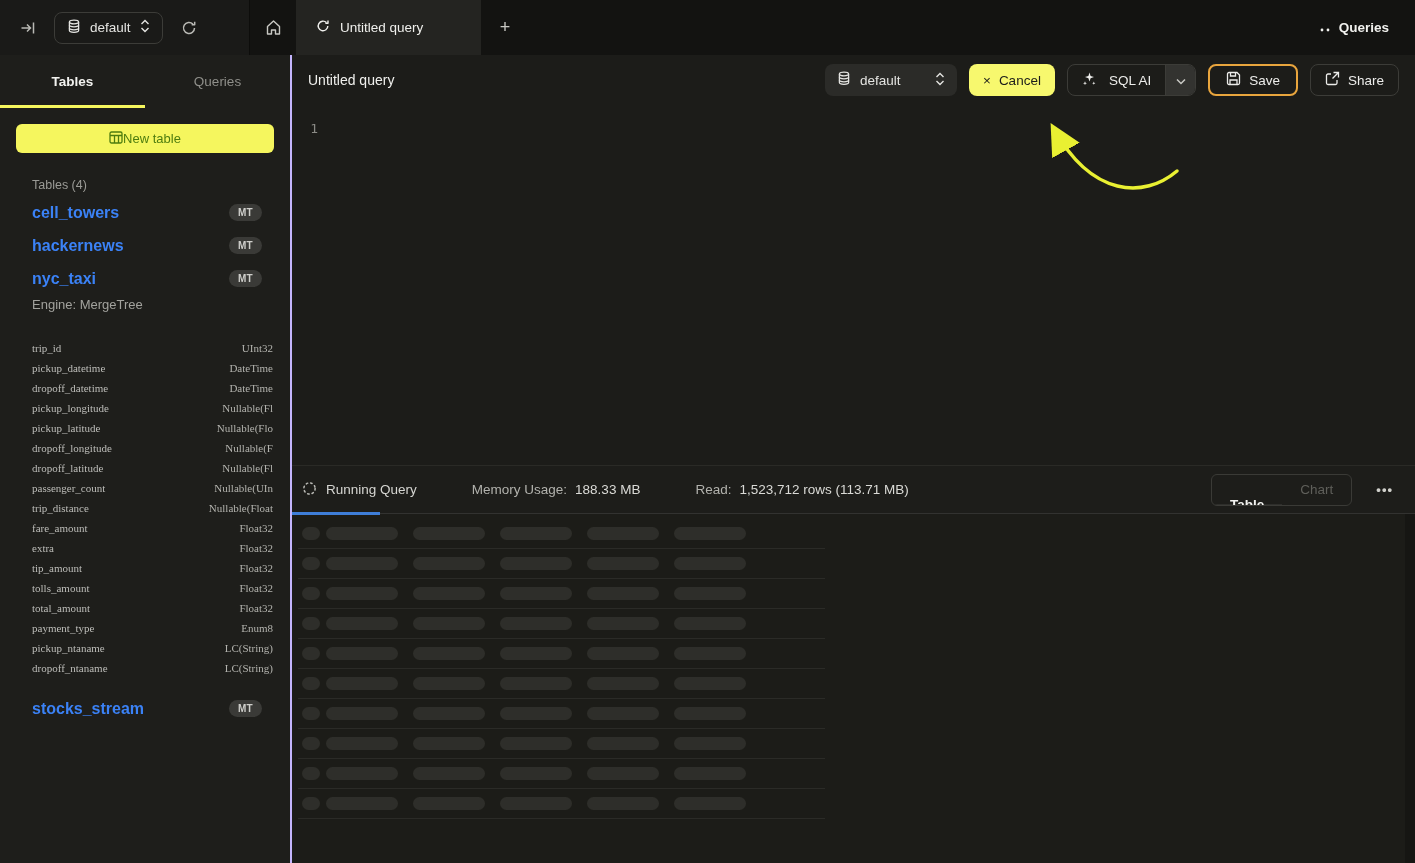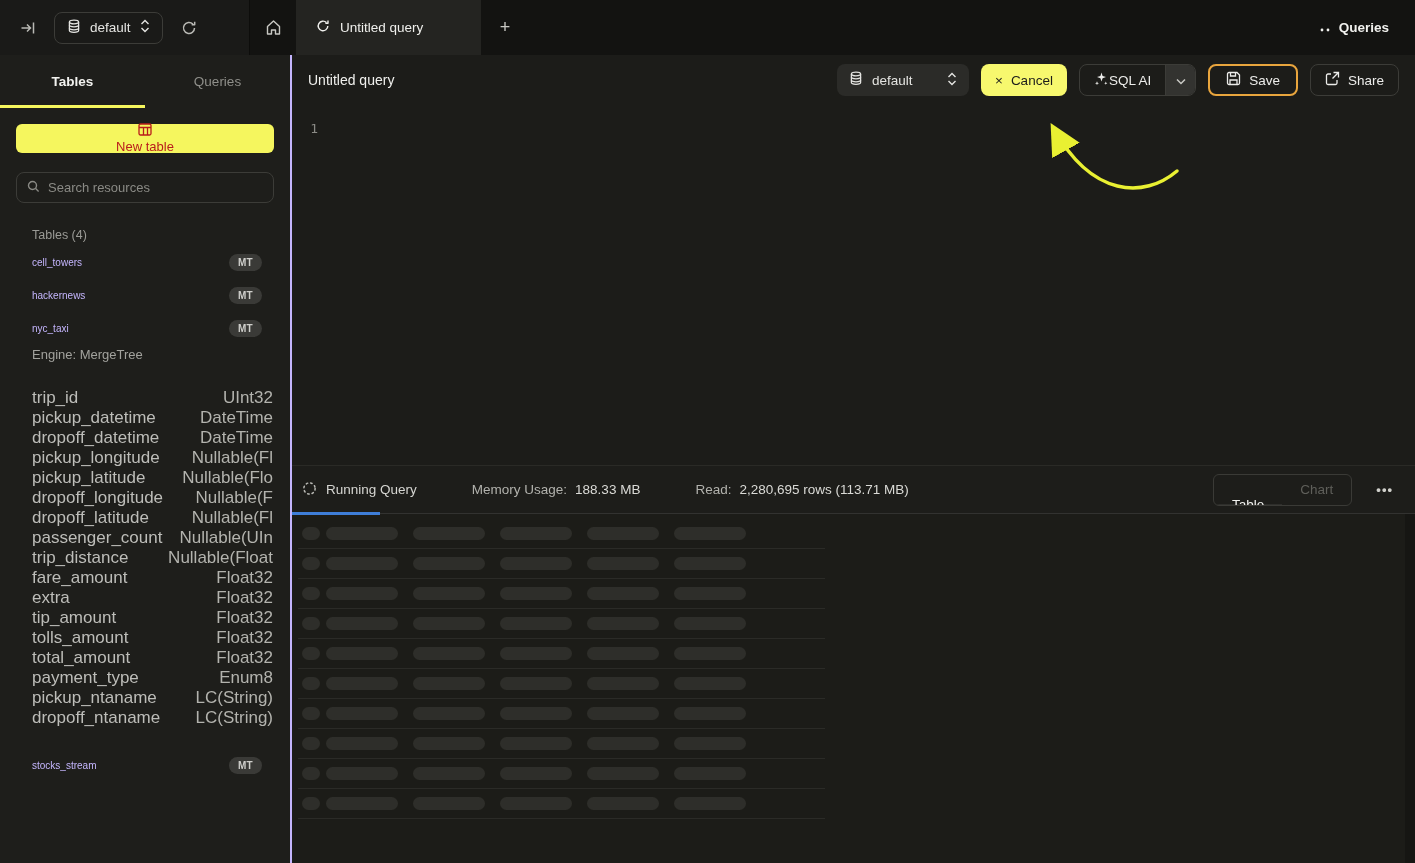--- a/index.html
+++ b/index.html
@@ -24,45 +24,45 @@
   
   .row-main { flex:1; display:flex; min-height:0; }
 
   
   .sidebar { width:292px; flex:none; background:#1e1e1b; border-right:2px solid #c4b5fd; display:flex; flex-direction:column; }
   .side-tabs { height:53px; display:flex; flex:none; }
   .side-tab { flex:1; display:flex; align-items:center; justify-content:center; font-size:13.5px; color:#8f8f8a; cursor:pointer; position:relative; }
   .side-tab.active { color:#f2f2ef; font-weight:600; }
   .side-tab.active::after { content:""; position:absolute; left:0; right:0; bottom:0; height:3px; background:#f5f65e; }
   .side-body { padding:16px; overflow:hidden; }
-  .new-table-btn { width:100%; height:29px; background:#f5f65e; color:#b91c1c; border:none; border-radius:6px; font-size:13px; font-weight:500; display:flex; align-items:center; justify-content:center; gap:0; cursor:pointer; font-family:inherit;flex-direction:column; }
+  .new-table-btn { width:100%; height:29px; background:#f5f65e; color:#4d7c0f; border:none; border-radius:6px; font-size:13px; font-weight:500; display:flex; align-items:center; justify-content:center; gap:0; cursor:pointer; font-family:inherit; }
   .search-wrap { margin-top:19px; height:31px; border:1px solid #3c3c38; border-radius:8px; display:flex; align-items:center; gap:8px; padding:0 10px; color:#8a8a85; }
   .search-wrap input { flex:1; background:transparent; border:none; outline:none; color:#dcdcd8; font-size:13px; font-family:inherit; }
   .search-wrap input::placeholder { color:#8a8a85; }
   .section-label { margin:25px 0 4px 16px; color:#9b9b96; font-size:12.5px; }
   .tree { padding-left:16px; }
   .tree-item { display:flex; align-items:center; justify-content:space-between; height:33px; cursor:pointer; padding-right:12px; }
-  .tree-item-name { color:#c4b5fd; font-size:10px; font-weight:400; }
+  .tree-item-name { color:#3b82f6; font-size:16px; font-weight:700; }
   .mt-badge { background:#3a3a37; color:#cfcfcb; font-size:10px; font-weight:700; border-radius:9px; padding:3px 9px; letter-spacing:.3px; }
   .tree-engine { color:#a2a29d; font-size:13px; margin:2px 0 26px; }
-  .tree-cols { font-family:Liberation Sans, sans-serif; font-size:17px; color:#bdbdb9; margin-bottom:21px; }
+  .tree-cols { font-family:Liberation Serif, serif; font-size:11px; color:#bdbdb9; margin-bottom:14px; }
   .tree-col { display:flex; justify-content:space-between; height:20px; align-items:center; padding-right:1px; white-space:nowrap; }
   .tree-col .ct { color:#b3b3ae; }
   .tree-item.gap-top { margin-top:8px; }
 
   
   .main { flex:1; display:flex; flex-direction:column; min-width:0; background:#1c1c19; }
 
   .editor-toolbar { height:50px; flex:none; display:flex; align-items:center; gap:12px; padding:0 16px; }
   .editor-title { font-size:14px; color:#f0f0ed; margin-right:auto; }
   .btn { height:32px; display:flex; align-items:center; gap:8px; padding:0 14px; border-radius:8px; border:1px solid #3c3c38; background:transparent; color:#ececea; font-size:13.5px; font-weight:500; cursor:pointer; font-family:inherit; }
   .btn-cancel { background:#f7f86e; border:none; color:#1c1c1a; }
   .btn-save { border:2px solid #e9a53d; padding:0 16px; }
   .sqlai-group { height:32px; display:flex; align-items:stretch; border:1px solid #3c3c38; border-radius:8px; overflow:hidden; }
-  .sqlai-main { display:flex; align-items:center; gap:0; padding:0 14px; cursor:pointer; color:#ececea; font-weight:500; font-size:13.5px; }
+  .sqlai-main { display:flex; align-items:center; gap:12px; padding:0 14px; cursor:pointer; color:#ececea; font-weight:500; font-size:13.5px; }
   .sqlai-caret { width:30px; display:flex; align-items:center; justify-content:center; background:#333330; color:#c9c9c4; cursor:pointer; border-left:1px solid #3c3c38; }
 
   .editor { flex:1; position:relative; font-family:"DejaVu Sans Mono", monospace; font-size:13px; padding-top:16px; min-height:0; }
   .code-line { display:flex; align-items:baseline; }
   .line-no { width:42px; text-align:right; padding-right:16px; color:#8a8a85; flex:none; }
   .code .kw { color:#6ea1cd; }
   .code .id { color:#eeeeec; font-weight:700; }
   .code .num { color:#d78a50; }
   .arrow-svg { position:absolute; top:2px; left:700px; pointer-events:none; }
 
@@ -70,21 +70,21 @@
   .results-search { width:240px; height:31px; background:#2b2b28; border-radius:6px; display:flex; align-items:center; gap:8px; padding:0 10px; color:#7f7f78; flex:none; }
   .results-search input { flex:1; background:transparent; border:none; outline:none; color:#d6d6d2; font-size:13px; font-family:inherit; }
   .results-search input::placeholder { color:#7f7f78; }
   .status-group { display:flex; align-items:center; gap:9px; color:#d6d6d2; font-size:13.5px; }
   .stat { display:flex; align-items:center; gap:8px; font-size:13.5px; }
   .stat .lbl { color:#b2b2ad;padding-left:37px; }
   .stat .val { color:#dadad6; }
   .rt-spacer { flex:1; }
   .view-toggle { display:flex; height:32px; border:1px solid #3a3a36; border-radius:6px; overflow:hidden; }
   .view-seg { display:flex; align-items:center; padding:0 18px; font-size:13.5px; cursor:pointer; color:#5f5f5a; }
-  .view-seg.active { background:#2e2e2b; color:#f2f2ef; font-weight:400;margin-top:29px; }
+  .view-seg.active { background:#2e2e2b; color:#f2f2ef; font-weight:700;margin-top:29px; }
   .ellipsis-btn { color:#cfcfca; letter-spacing:1px; font-weight:700; cursor:pointer; padding:4px 6px; }
   .progress-bar { position:absolute; left:0; bottom:-2px; height:3px; width:88px; background:#3f7ed8; z-index:2; }
 
   .results-table { flex:1; background:#1c1c18; position:relative; padding:5px 0 0 6px; min-height:0; }
   .skel-row { position:relative; height:30px; width:527px; border-bottom:1px solid #2b2b27; }
   .skel-pill { position:absolute; top:8px; height:13px; border-radius:7px; background:#2e2e2a; }
   .v-scroll { position:absolute; top:0; right:0; width:10px; bottom:0; background:#161613; }
 </style>
 </head>
 <body>
@@ -159,29 +159,20 @@
       <div class="side-body">
         <button class="new-table-btn">
           <span>
             <svg width="14" height="13" viewBox="0 0 14 13" fill="none" stroke="currentColor" stroke-width="1.3">
                 <rect x="1" y="1" width="12" height="11" rx="1.5"></rect>
                 <path d="M1 4.5h12M5.5 4.5V12M9.5 4.5V12"></path>
               </svg>
           </span>
           <span>New table</span>
         </button>
-        <div class="search-wrap">
-          <span>
-            <svg width="13" height="13" viewBox="0 0 13 13" fill="none" stroke="currentColor" stroke-width="1.4">
-                <circle cx="5.5" cy="5.5" r="4"></circle>
-                <path d="m8.6 8.6 3 3"></path>
-              </svg>
-          </span>
-          <input placeholder="Search resources" style="">
-        </div>
         <div class="section-label">Tables (4)</div>
         <div class="tree" id="table-tree">
             <div class="tree-item">
               <span class="tree-item-name">cell_towers</span>
               <span class="mt-badge">MT</span>
             </div>
             <div class="tree-item">
               <span class="tree-item-name">hackernews</span>
               <span class="mt-badge">MT</span>
             </div>
@@ -352,21 +343,21 @@
               </svg>
           </span>
           <span>Running Query</span>
         </div>
         <div class="stat">
           <span class="lbl">Memory Usage:</span>
           <span class="val">188.33 MB</span>
         </div>
         <div class="stat">
           <span class="lbl">Read:</span>
-          <span class="val">2,280,695 rows (113.71 MB)</span>
+          <span class="val">1,523,712 rows (113.71 MB)</span>
         </div>
         <span class="rt-spacer"></span>
         <div class="view-toggle">
           <div class="view-seg active">Table</div>
           <div class="view-seg">Chart</div>
         </div>
         <span class="ellipsis-btn">•••</span>
         <span class="progress-bar"></span>
       </div>
 

